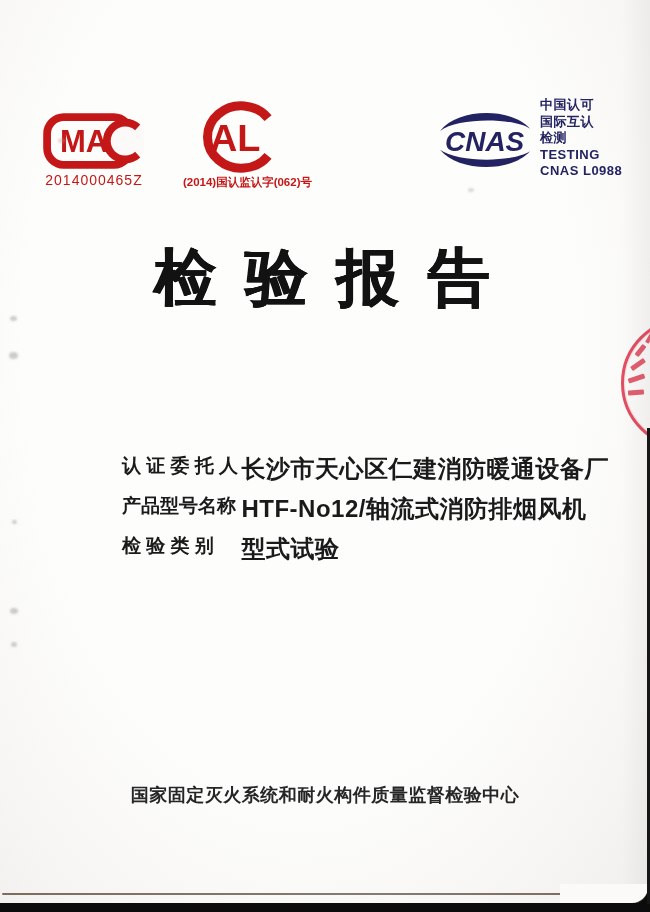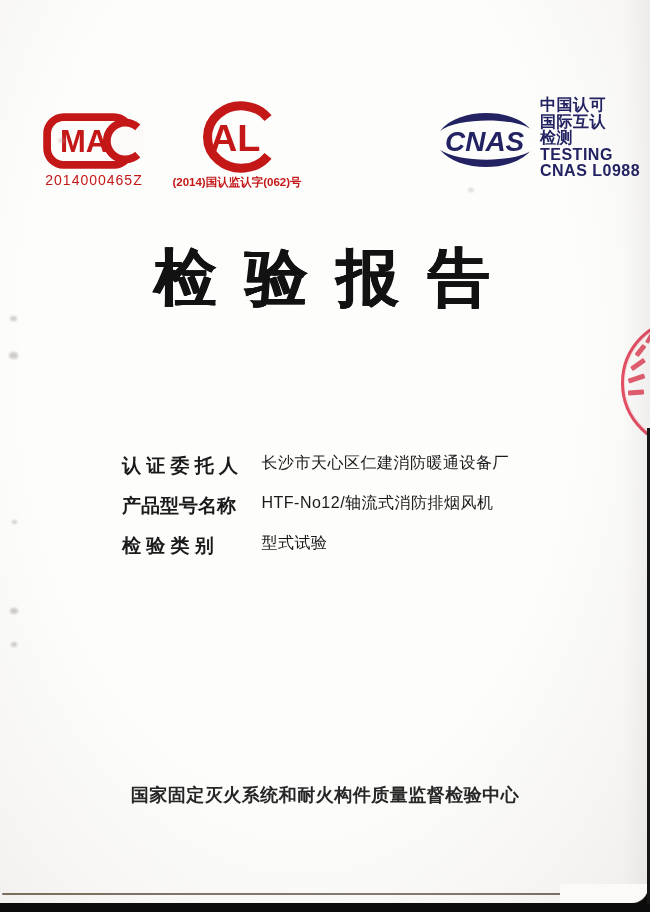--- a/index.html
+++ b/index.html
@@ -17,27 +17,27 @@
   .logo{position:absolute;}
   .logo-cma{left:42px;top:110px;}
   .cma-caption{
     position:absolute;left:38px;top:172px;width:112px;
     text-align:center;font-size:14px;font-weight:normal;color:#c41818;
     letter-spacing:1px;
   }
   .logo-cal{left:192px;top:100px;}
   .cal-caption{
     position:absolute;left:162px;top:175px;width:150px;
-    text-align:center;font-size:11.5px;font-weight:bold;color:#c41818;
+    text-align:right;font-size:11.5px;font-weight:bold;color:#c41818;
   }
   .logo-ilac{left:336px;top:90px;}
   .logo-cnas{left:434px;top:102px;}
   .accred{
     position:absolute;left:540px;top:97px;width:105px;
-    font-size:16px;font-weight:bold;color:#232363;line-height:16.5px;
+    font-size:13px;font-weight:bold;color:#232363;line-height:16.5px;
     letter-spacing:0.5px;
   }
   
   .report-title{
     position:absolute;left:0;top:236px;width:100%;
     text-align:center;
     font-size:62px;font-weight:900;color:#121212;
     letter-spacing:6px;white-space:nowrap;
     text-shadow:0.6px 0 #121212,-0.6px 0 #121212,0 0.4px #121212;
   }
@@ -49,22 +49,22 @@
   }
   
   .fields{position:absolute;left:122px;top:453px;}
   .field-row{height:24px;margin-bottom:16px;white-space:nowrap;}
   .field-label{
     display:inline-block;width:115px;
     font-size:19px;font-weight:bold;color:#1a1a1a;
     vertical-align:top;
   }
   .field-value{
-    display:inline-block;margin-left:20px;
-    font-size:16px;font-weight:normal;color:#1a1a1a;
+    display:inline-block;
+    font-size:24px;font-weight:bold;color:#1a1a1a;
     letter-spacing:0.5px;
   }
   
   .footer-issuer{
     position:absolute;left:0;top:783px;width:100%;
     text-align:center;
     font-size:18px;font-weight:bold;color:#262626;
     letter-spacing:0.5px;
   }
   

